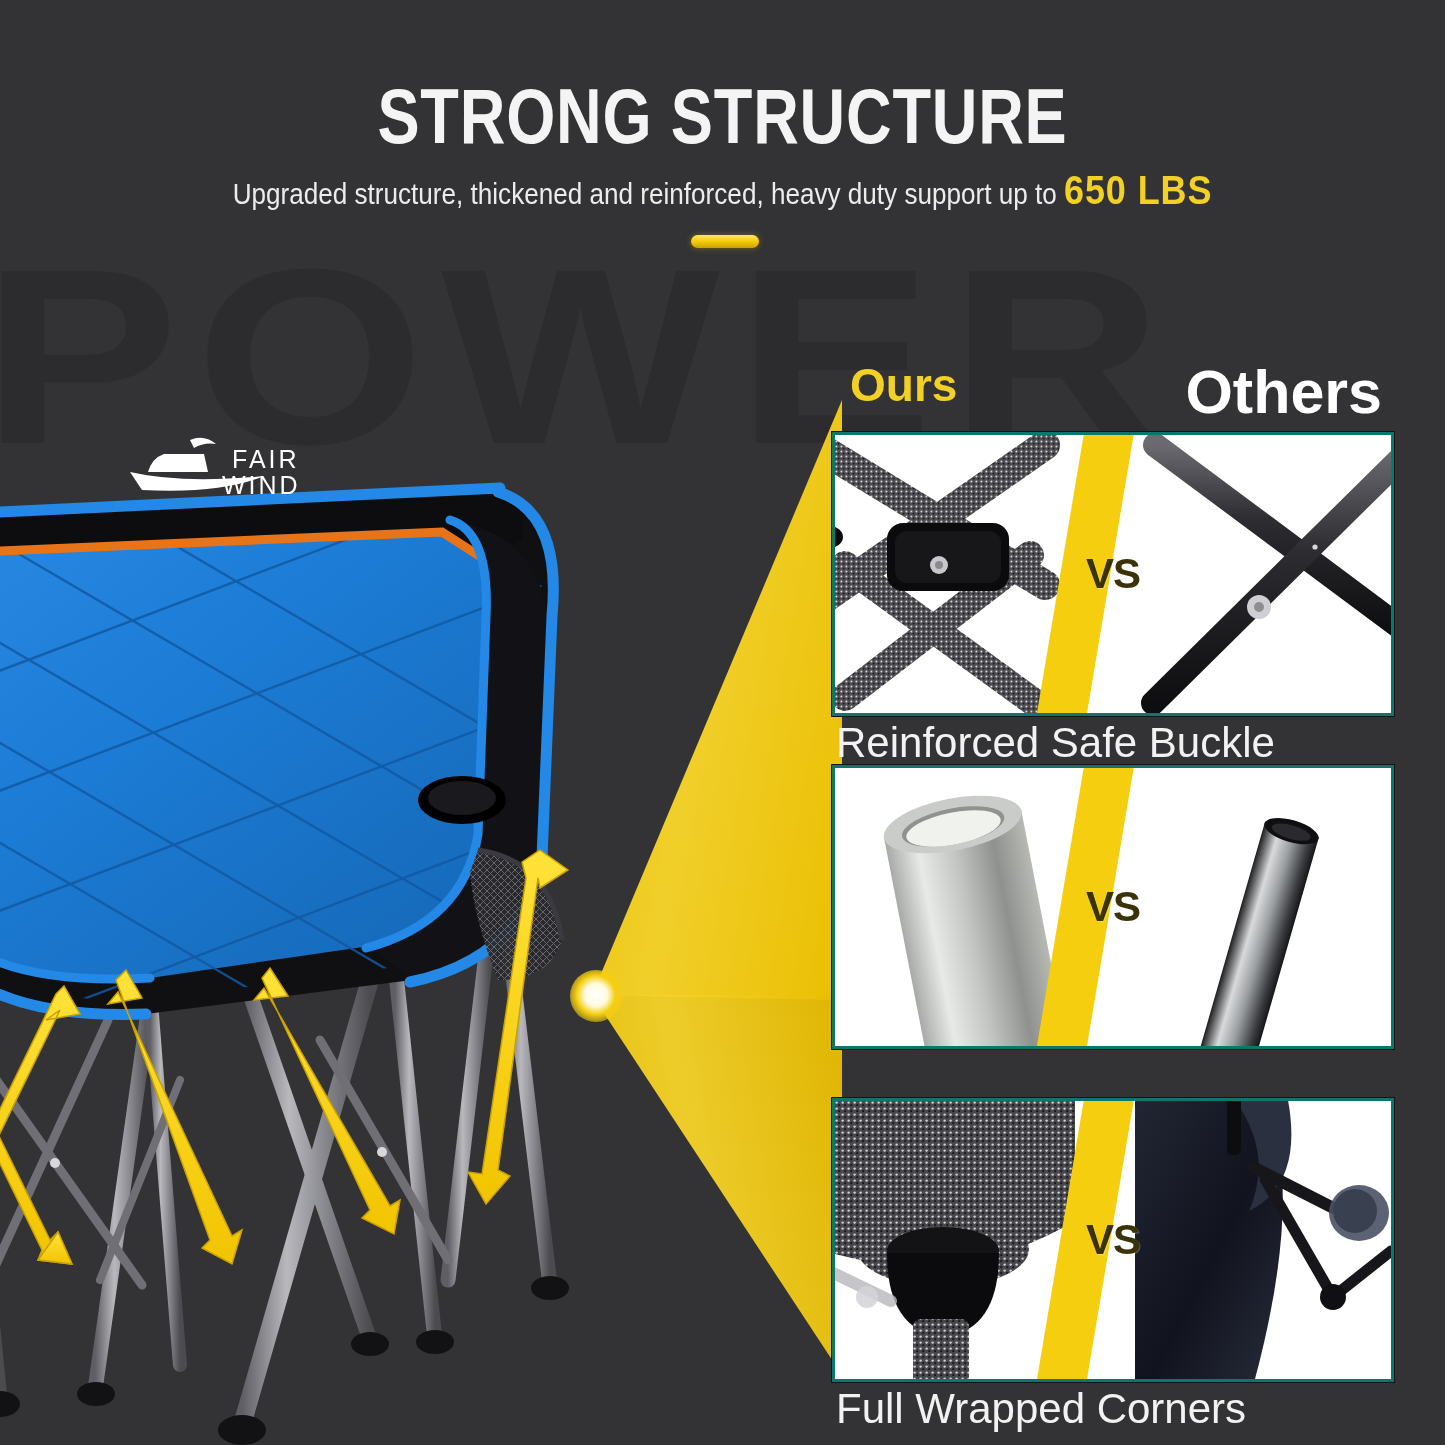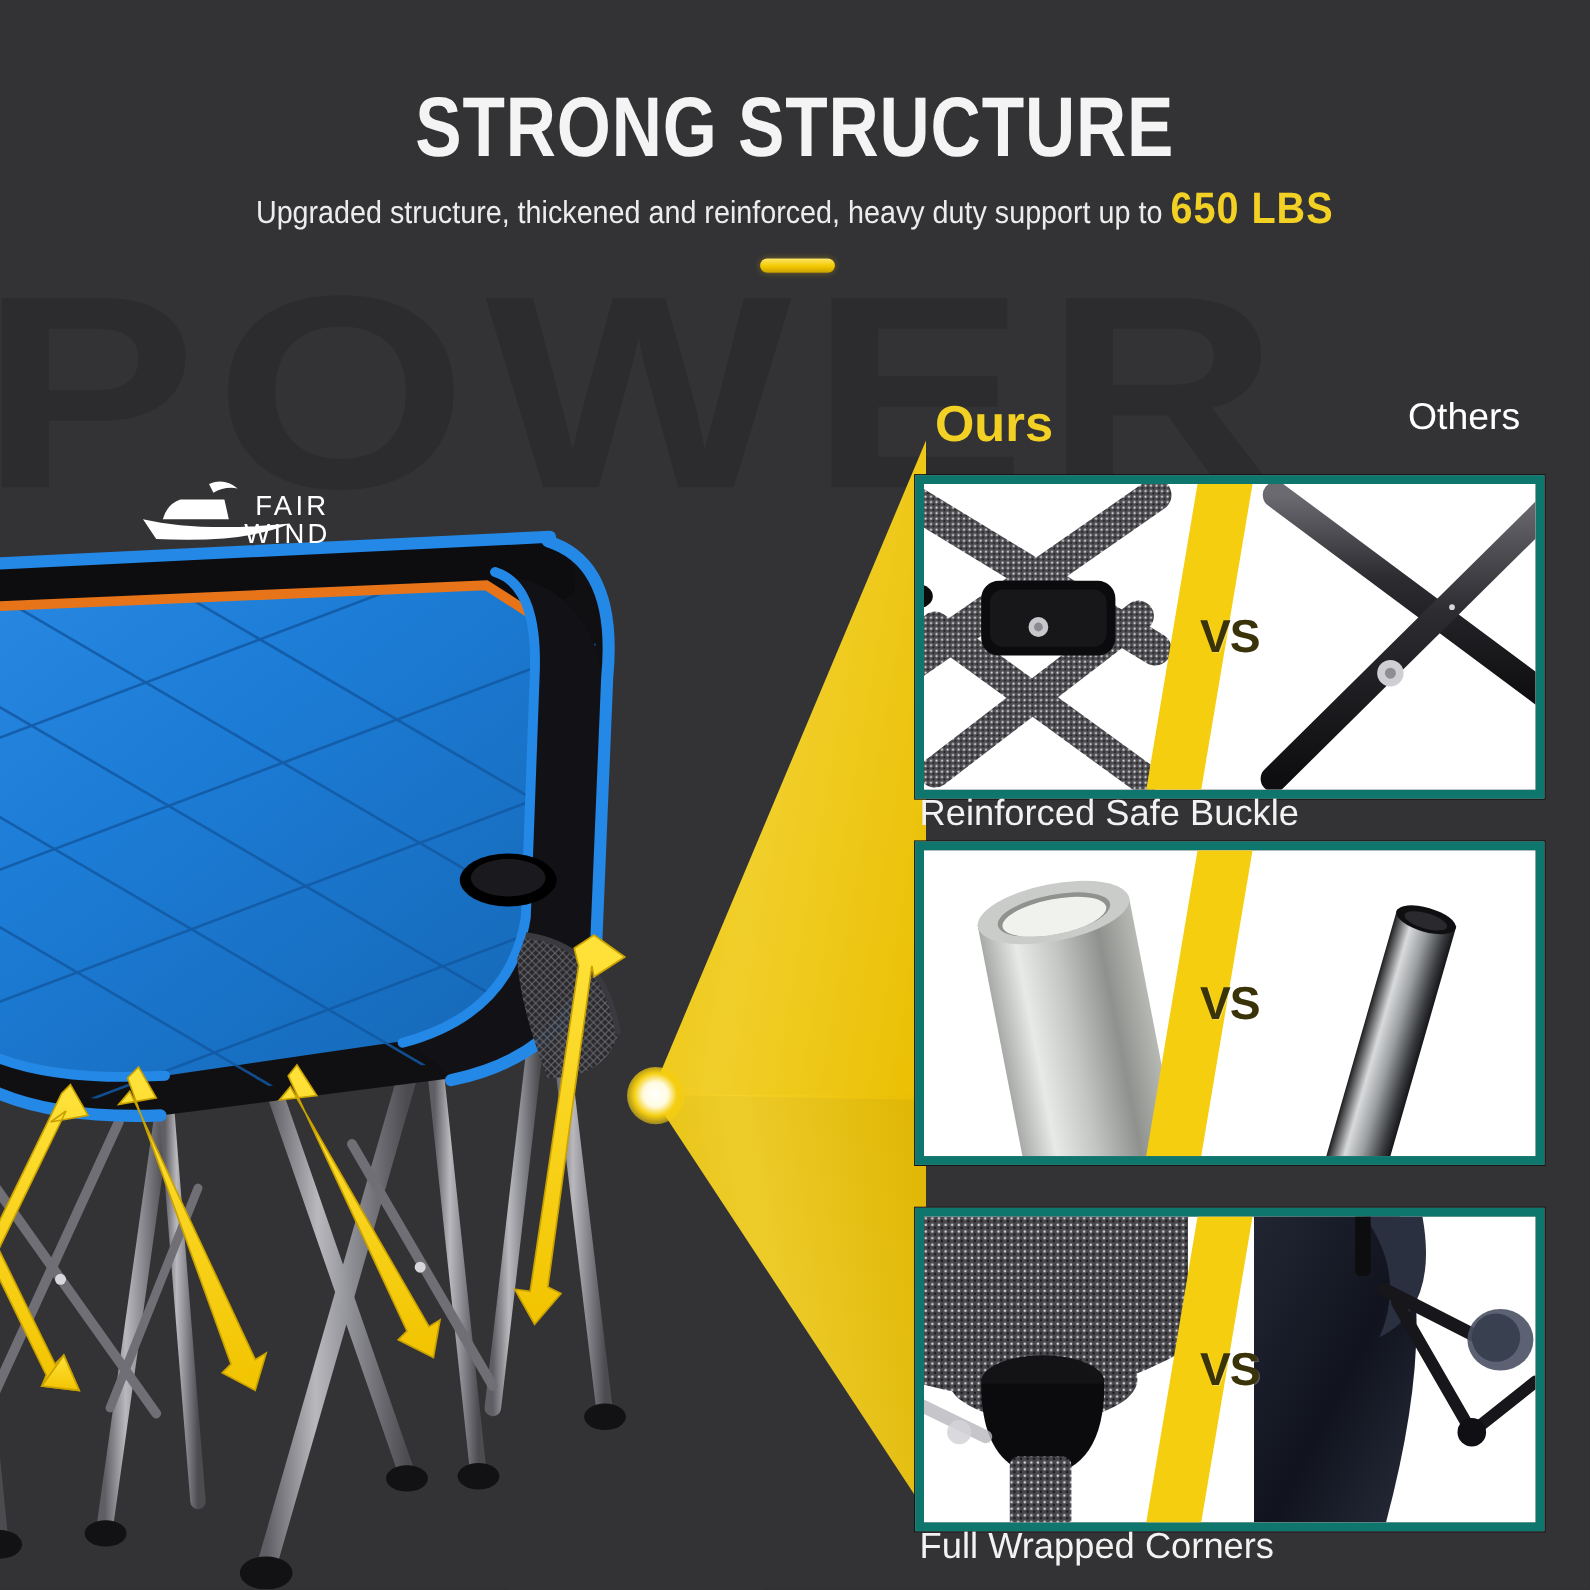--- a/index.html
+++ b/index.html
@@ -44,35 +44,35 @@
   }
 
   
   .cmp-head{position:absolute;left:820px;top:362px;width:570px;height:60px;}
   .cmp-head .ours{
     position:absolute;left:30px;top:0;color:#F2D024;
     font-size:46px;font-weight:bold;line-height:1;
   }
   .cmp-head .others{
     position:absolute;right:8px;top:0;color:#fff;
-    font-size:34px;font-weight:normal;line-height:1;
+    font-size:61px;font-weight:bold;line-height:1;
   }
 
   .panel{
     position:absolute;left:832px;width:556px;height:278px;
-    background:#a3a3a3;overflow:hidden;
-    border:8px solid #0f766e;
+    background:#e5e5e5;overflow:hidden;
+    border:3px solid #0f766e;
     box-shadow:0 0 0 1px #151516;
     text-align:center;
   }
   .p1{top:432px;} .p2{top:765px;} .p3{top:1098px;}
 
   .pcap{
     position:absolute;left:836px;color:#f2f2f2;
-    font-size:33px;line-height:1;white-space:nowrap;
+    font-size:42px;line-height:1;white-space:nowrap;
   }
   .c1{top:722px;} .c2{top:1054px;} .c3{top:1388px;}
   .vstxt{
     position:absolute;top:50%;left:50%;
     transform:translate(-50%,-50%) rotate(0deg);
     color:#3a3208;font-size:42px;font-weight:bold;
     letter-spacing:-1px;line-height:1;
     text-shadow:1px 1px 0 rgba(255,255,255,.25);
   }
 

